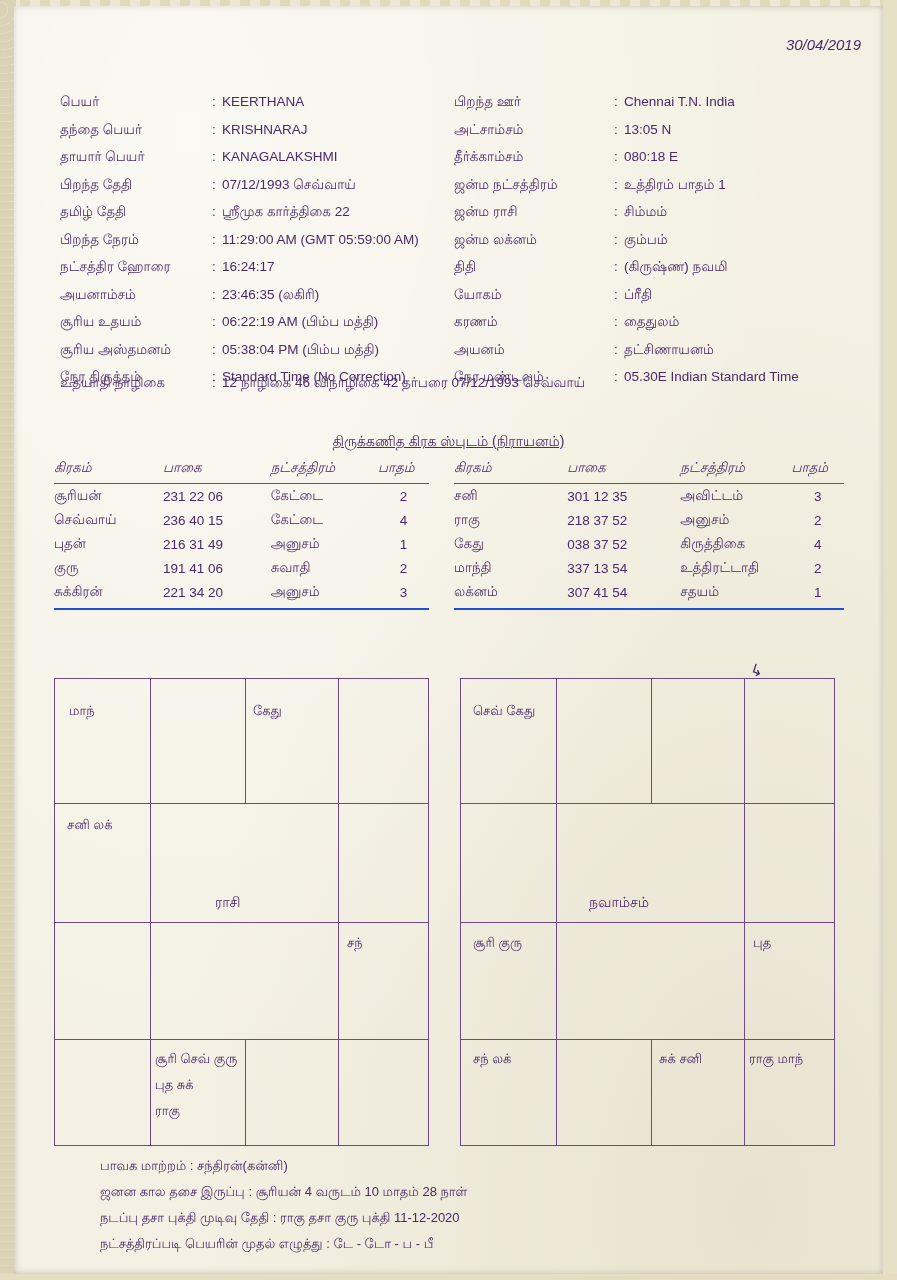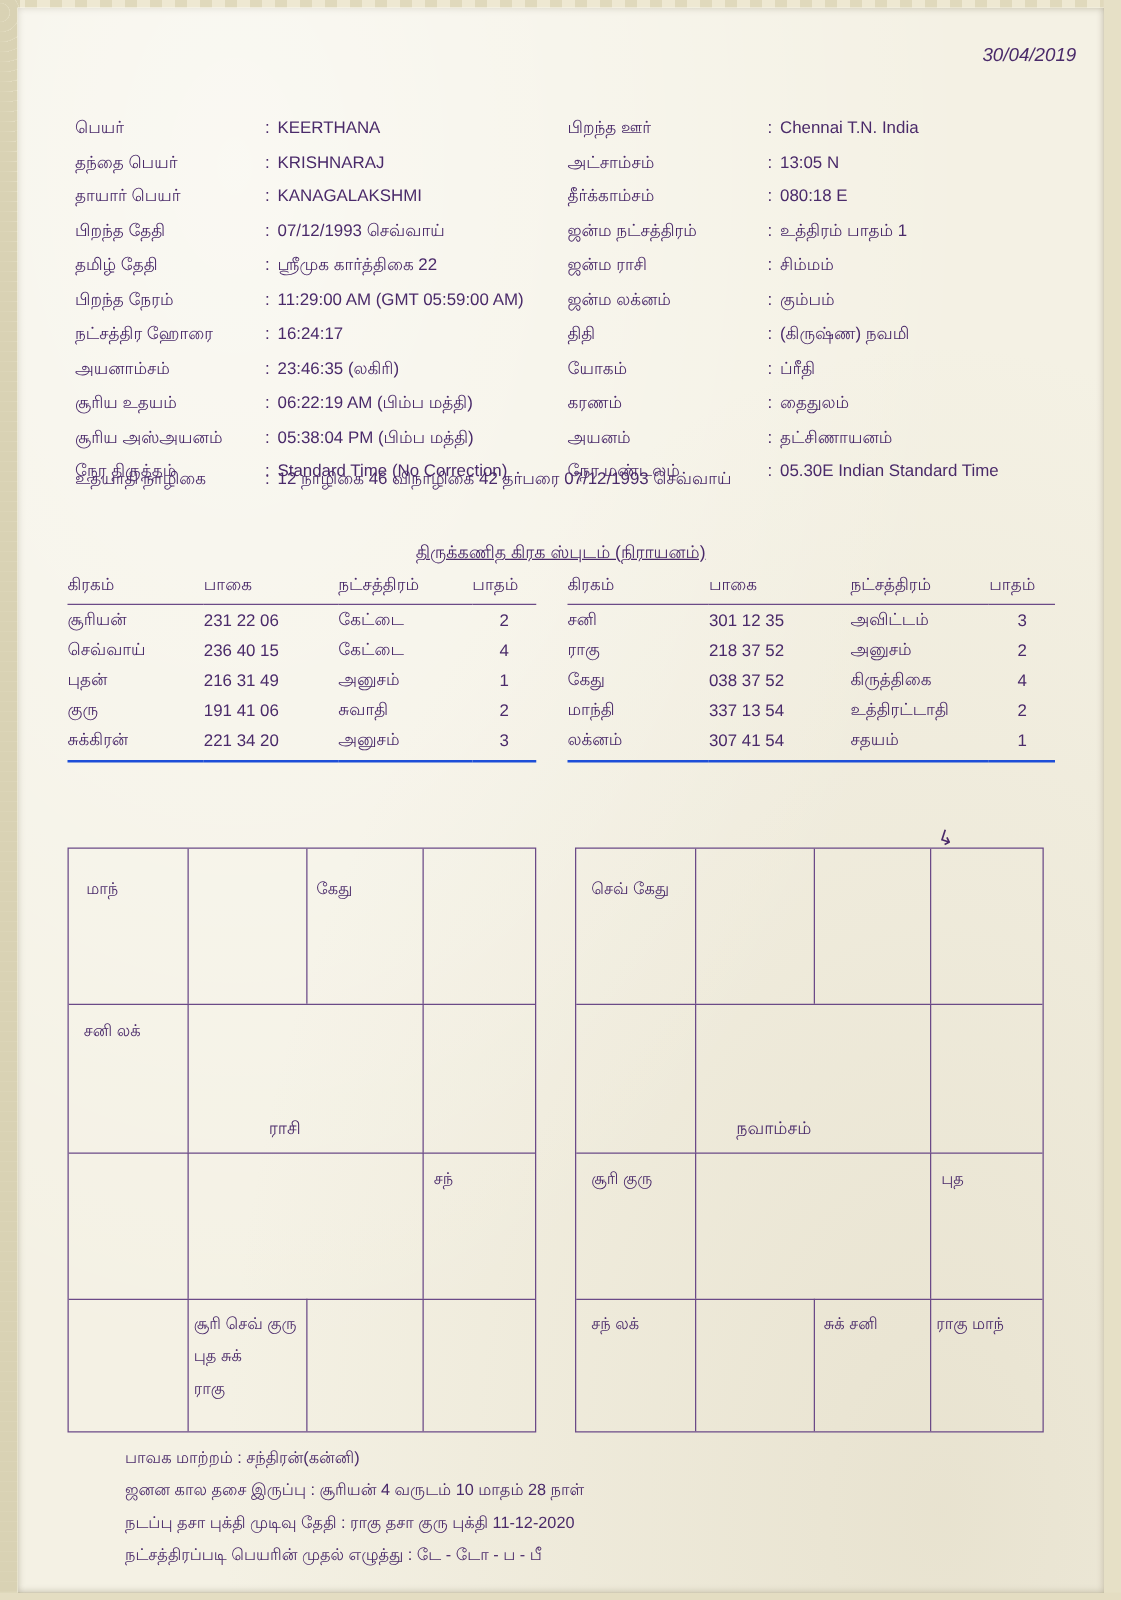--- a/index.html
+++ b/index.html
@@ -73,21 +73,21 @@
 
   
   .ptitle{position:absolute;left:0;top:427px;width:869px;text-align:center;font-size:14px;text-decoration:underline;}
   .ptabs{position:absolute;left:0;top:452px;width:869px;}
   .ptab{position:absolute;top:0;font-size:13.5px;}
   .ptab.a{left:40px;width:375px;}
   .ptab.b{left:440px;width:390px;}
   .ptab table{border-collapse:collapse;width:100%;}
   .ptab th{font-weight:normal;padding:2px 0 6px 0;text-align:left;}
   .ptab td{padding:3.5px 0;}
-  .ptab .hdrrow th{border-bottom:1px solid #6b4a87;}
+  .ptab .hdrrow th{border-bottom:1px solid #6b4a87;font-style:italic;}
   .ptab tr.last td{border-bottom:2px solid #1d4ed8;padding-bottom:7px;}
   .c-name{width:112px;}
   .c-deg{width:112px;text-align:left;}
   .c-star{width:110px;}
   .c-pad{text-align:center;width:52px;}
   .th-deg{padding-left:46px;}
   .th-star{padding-left:4px;}
 
   
   .charts{position:absolute;left:0;top:672px;width:869px;height:470px;}
@@ -159,21 +159,21 @@
           <div class="k">அயனாம்சம்</div>
           <div class="s">:</div>
           <div class="v">23:46:35 (லகிரி)</div>
         </div>
         <div class="row">
           <div class="k">சூரிய உதயம்</div>
           <div class="s">:</div>
           <div class="v">06:22:19 AM (பிம்ப மத்தி)</div>
         </div>
         <div class="row">
-          <div class="k">சூரிய அஸ்அயனம்</div>
+          <div class="k">சூரிய அஸ்தமனம்</div>
           <div class="s">:</div>
           <div class="v">05:38:04 PM (பிம்ப மத்தி)</div>
         </div>
         <div class="row">
           <div class="k">நேர திருத்தம்</div>
           <div class="s">:</div>
           <div class="v">Standard Time (No Correction)</div>
         </div>
       </div>
 

